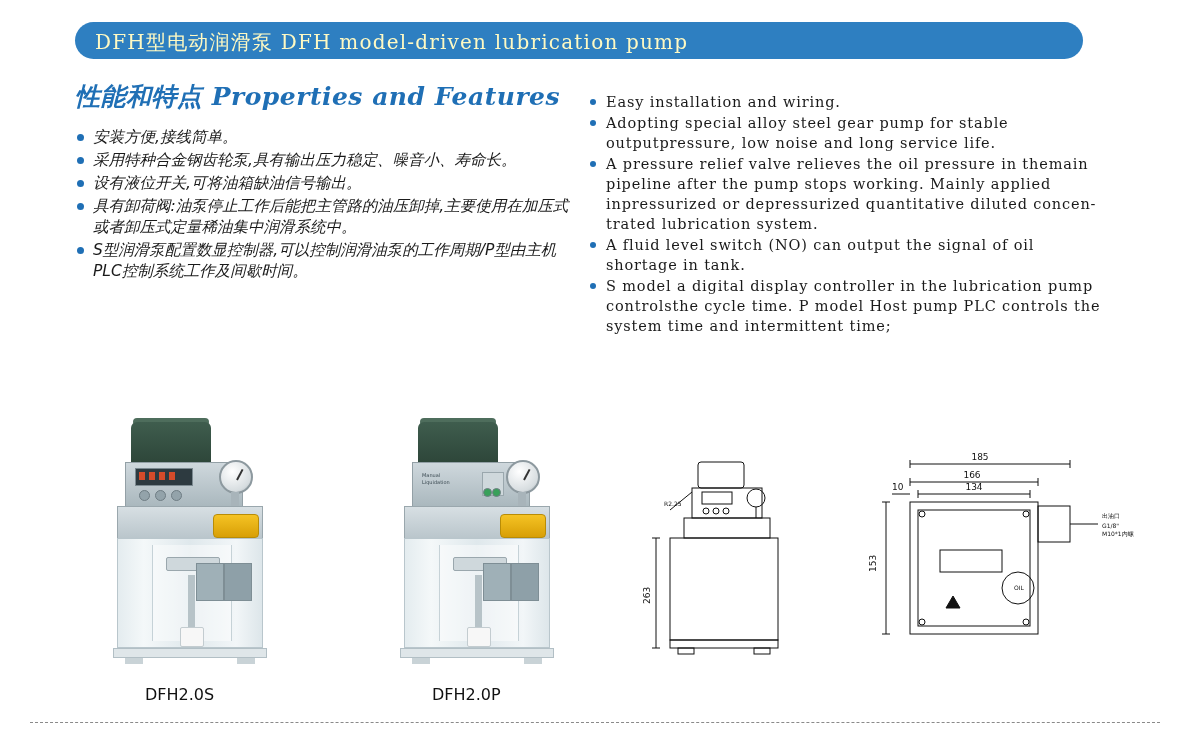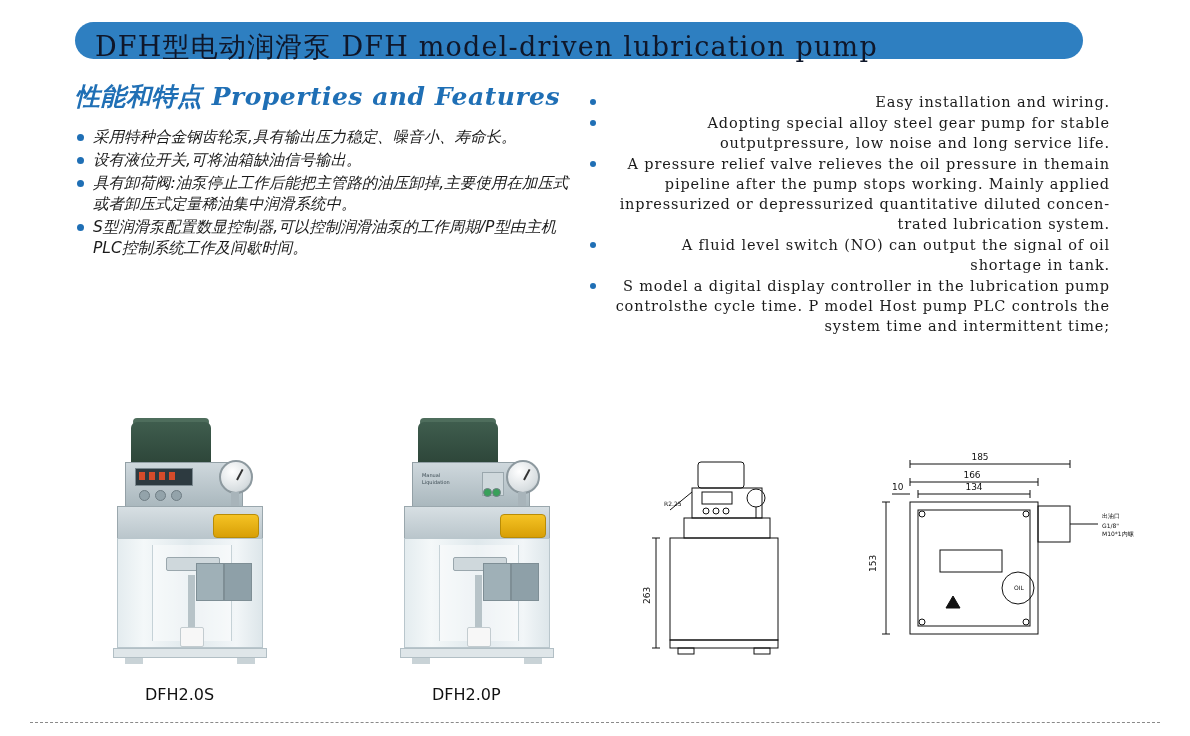--- a/index.html
+++ b/index.html
@@ -29,22 +29,22 @@
     width: 1008px;
     height: 37px;
     background: #2e7fc1;
     border-radius: 19px 19px 19px 19px;
     box-sizing: border-box;
   }
   .titlebar-text {
     position: absolute;
     left: 20px;
     top: 7px;
-    color: #0f172a;
-    font-size: 27px;
+    color: #fef9c3;
+    font-size: 20px;
     letter-spacing: 1.2px;
     font-family: "DejaVu Serif", serif;
     white-space: nowrap;
   }
 
   
   .left-col {
     position: absolute;
     left: 75px;
     top: 80px;
@@ -83,21 +83,20 @@
     border-radius: 50%;
     background: #1f6fb5;
   }
 
   
   .right-col {
     position: absolute;
     left: 590px;
     top: 92px;
     width: 520px;
-    text-align: right;
   }
   .en-list {
     margin: 0;
     padding: 0;
     list-style: none;
   }
   .en-list li {
     position: relative;
     padding-left: 16px;
     margin-bottom: 1px;
@@ -375,20 +374,21 @@
 
 <div class="page">
 
   <div class="titlebar">
     <div class="titlebar-text">DFH型电动润滑泵 DFH model-driven lubrication pump</div>
   </div>
 
   <div class="left-col">
     <div class="section-heading">性能和特点 Properties and Features</div>
     <ul class="cn-list">
+      <li>安装方便,接线简单。</li>
       <li>采用特种合金钢齿轮泵,具有输出压力稳定、噪音小、寿命长。</li>
       <li>设有液位开关,可将油箱缺油信号输出。</li>
       <li>具有卸荷阀:油泵停止工作后能把主管路的油压卸掉,主要使用在加压式或者卸压式定量稀油集中润滑系统中。</li>
       <li>S型润滑泵配置数显控制器,可以控制润滑油泵的工作周期/P型由主机PLC控制系统工作及间歇时间。</li>
     </ul>
   </div>
 
   <div class="right-col">
     <ul class="en-list">
       <li>Easy installation and wiring.</li>

